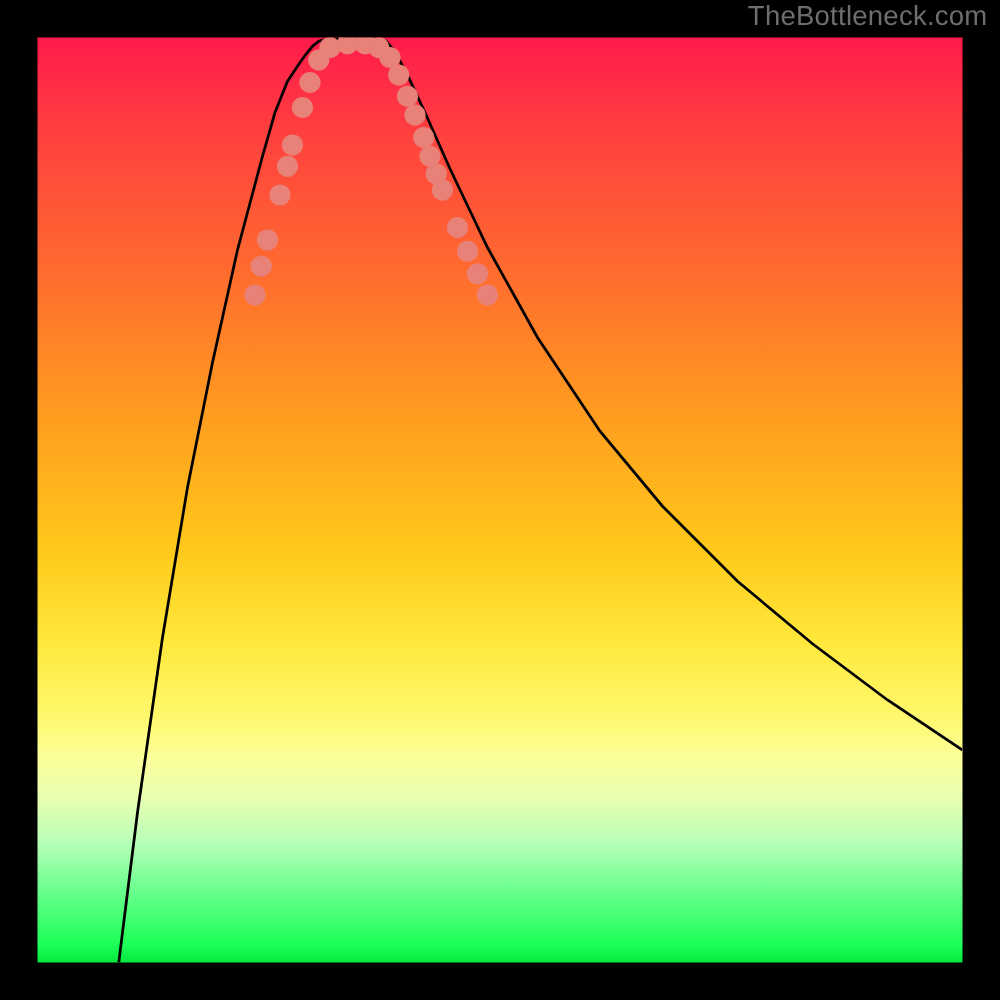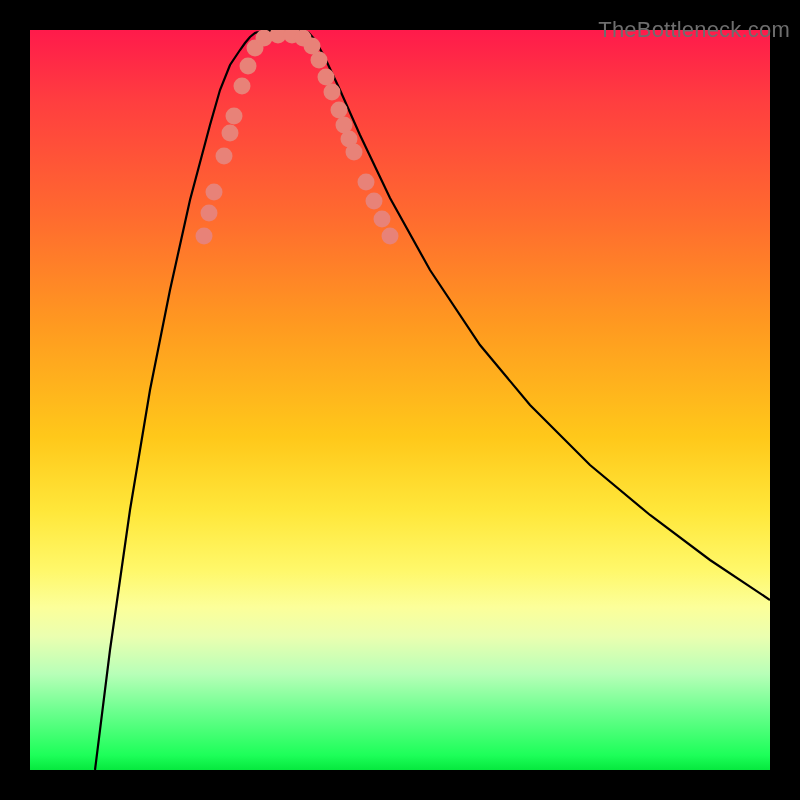--- a/index.html
+++ b/index.html
@@ -36,21 +36,21 @@
       #fcff9a 78%,
       #eaffb0 82%,
       #b8ffb8 87%,
       #6dff8f 92%,
       #1dff59 98%,
       #06e83e 100%
     );
   }
   .watermark {
     position: absolute;
-    top: 17px;
+    top: 0;
     right: 10px;
     color: #6e6e6e;
     font-size: 22px;
     font-weight: 500;
     letter-spacing: 0.2px;
     user-select: none;
   }
   svg.curves {
     position: absolute;
     left: 0;

